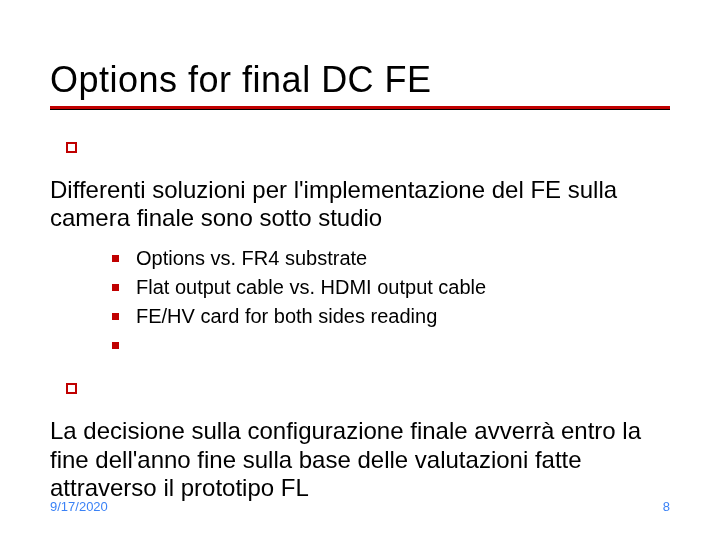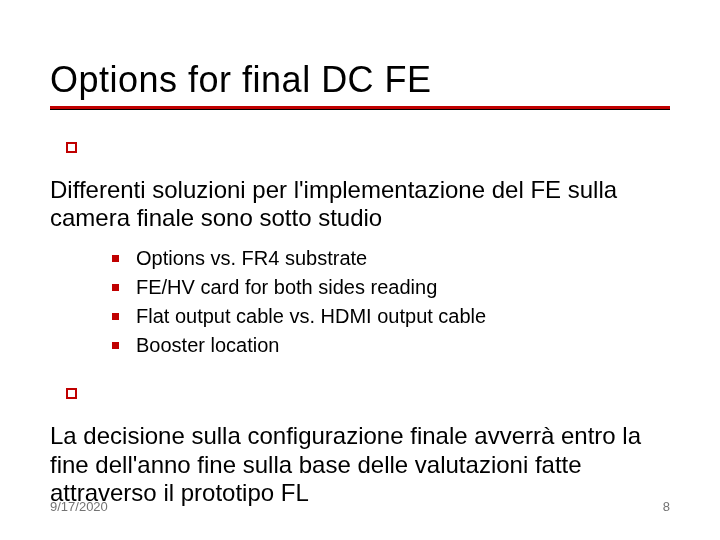--- a/index.html
+++ b/index.html
@@ -75,21 +75,21 @@
     margin-top: 9px;
   }
   .footer {
     position: absolute;
     bottom: 26px;
     left: 50px;
     right: 50px;
     display: flex;
     justify-content: space-between;
     font-size: 13px;
-    color: #737373;
+    color: #3b82f6;
     margin-top: 16px;
   }
 </style>
 </head>
 <body>
 
 <div class="slide">
 
   <div class="title-block">
     <h1 class="title">Options for final DC FE</h1>
@@ -103,29 +103,28 @@
       <span class="text">Differenti soluzioni per l'implementazione del FE sulla camera finale sono sotto studio</span>
     </div>
 
     <div class="sublist">
       <div class="lvl2">
         <span class="bullet"><span class="square-solid"></span></span>
         <span class="text">Options vs. FR4 substrate</span>
       </div>
       <div class="lvl2">
         <span class="bullet"><span class="square-solid"></span></span>
+        <span class="text">Flat output cable vs. HDMI output cable</span>
+      </div>
+      <div class="lvl2">
+        <span class="bullet"><span class="square-solid"></span></span>
         <span class="text">FE/HV card for both sides reading</span>
       </div>
       <div class="lvl2">
         <span class="bullet"><span class="square-solid"></span></span>
-        <span class="text">Flat output cable vs. HDMI output cable</span>
-      </div>
-      <div class="lvl2">
-        <span class="bullet"><span class="square-solid"></span></span>
-        <span class="text">Booster location</span>
       </div>
     </div>
 
     <div class="lvl1">
       <span class="bullet"><span class="square-open"></span></span>
       <span class="text">La decisione sulla configurazione finale avverrà entro la fine dell'anno fine sulla base delle valutazioni fatte attraverso il prototipo FL</span>
     </div>
 
   </div>
 

